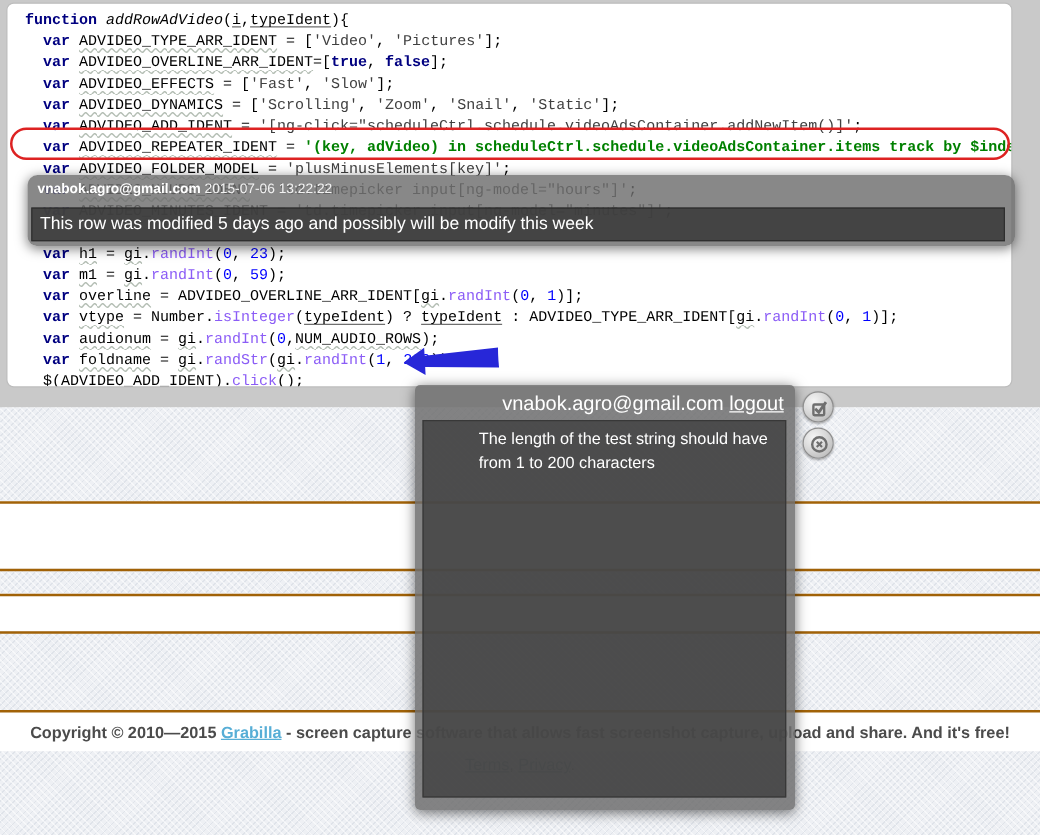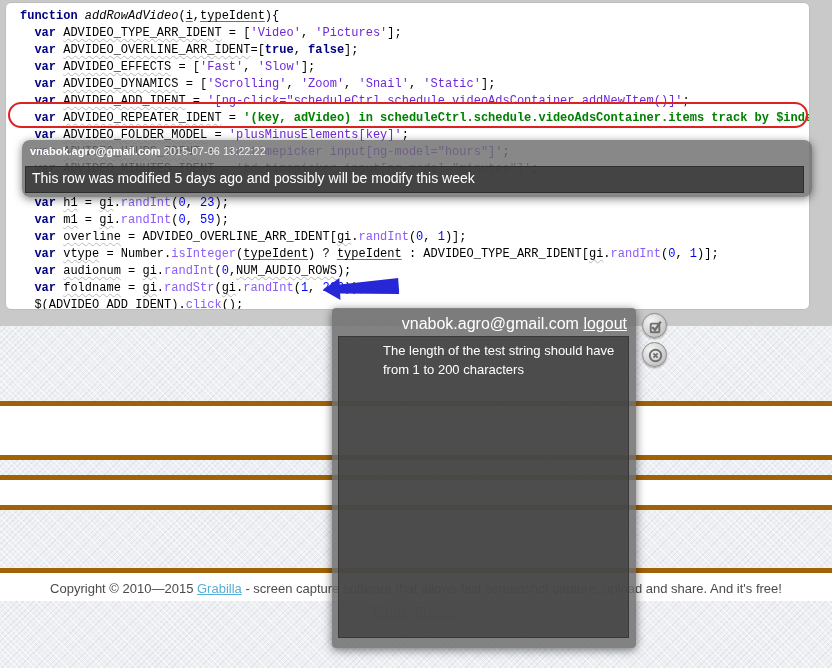--- a/index.html
+++ b/index.html
@@ -9,21 +9,21 @@
   .code-panel{position:absolute;left:5px;top:2px;width:805px;height:308px;background:#ffffff;
               border:1px solid #bdbdbd;border-radius:6px;box-sizing:border-box;overflow:hidden;}
   .code-inner{position:absolute;left:14px;top:5px;right:2px;
               font-family:Liberation Mono, monospace;font-size:12px;line-height:17px;
               white-space:pre;color:#000;}
   .cl{height:17px;}
   .k{color:#000080;font-weight:bold;}
   .fn{font-style:italic;}
   .pr{text-decoration:underline;text-decoration-color:#6f6f6f;text-underline-offset:2px;}
   .u{text-decoration:underline;text-decoration-style:wavy;text-decoration-color:#b4beb4;text-decoration-thickness:1px;text-underline-offset:2px;}
-  .s{color:#6d28d9;margin-top:20px;}
+  .s{color:#404040;margin-top:20px;}
   .sb{color:#008000;font-weight:bold;}
   .n{color:#0000ff;}
   .m{color:#8b5cf6;}
   .p{color:#000;}
   
   .red-oval{position:absolute;left:8px;top:102px;width:800px;height:26px;border:2px solid #dd2222;
             border-radius:14px;box-sizing:border-box;pointer-events:none;}
   
   .tip1{position:absolute;left:22px;top:140px;width:790px;height:57px;background:rgba(110,110,110,0.82);
         border-radius:8px;box-shadow:0 2px 9px rgba(0,0,0,0.5);box-sizing:border-box;}
@@ -45,21 +45,21 @@
   
   .rbtn{position:absolute;width:25px;height:25px;border-radius:50%;border:1px solid #8e8e8e;box-sizing:border-box;
         background:radial-gradient(circle at 35% 30%, #f4f4f4 0%, #d9d9d9 45%, #b0b0b0 100%);
         box-shadow:0 1px 2px rgba(0,0,0,0.35);z-index:6;cursor:pointer;}
   .rbtn svg{position:absolute;left:1px;top:1px;}
   .rbtn-1{left:642px;top:313px;}
   .rbtn-2{left:642px;top:342px;}
   
   .bands{position:absolute;left:0;top:326px;width:832px;}
   .band{width:832px;box-sizing:border-box;}
-  .bline{border-top:5px solid #a16207;}
+  .bline{border-top:2px solid #a16207;font-weight:bold;}
   .white{background:#ffffff;}
   .pat{background-color:#eef0f4;
        background-image:
          repeating-linear-gradient(45deg, rgba(255,255,255,.55) 0 1px, transparent 1px 4px),
          repeating-linear-gradient(135deg, rgba(201,208,218,.4) 0 1px, transparent 1px 4px);}
   
   .footer-band{text-align:center;padding-top:8px;font-size:13px;color:#4b4b4b;}
   .footer-band a{color:#57aed6;text-decoration:underline;cursor:pointer;}
   .links-band{text-align:center;padding-top:3px;font-size:13px;color:#6b7b85;}
   .links-band a{color:#5d93ad;text-decoration:underline;cursor:pointer;}

